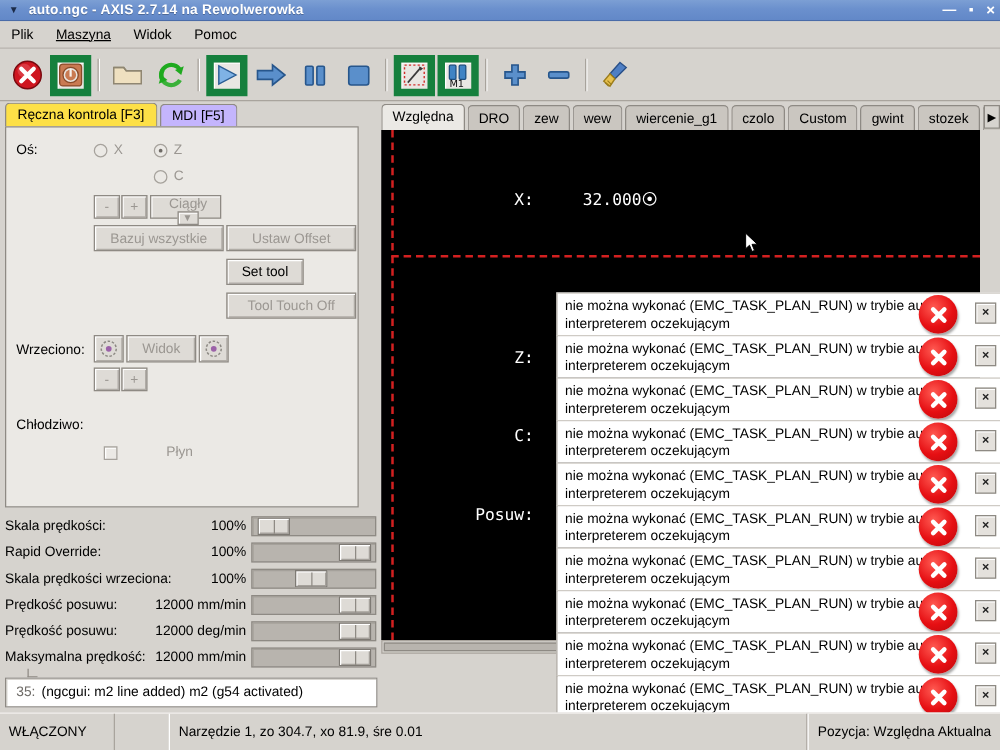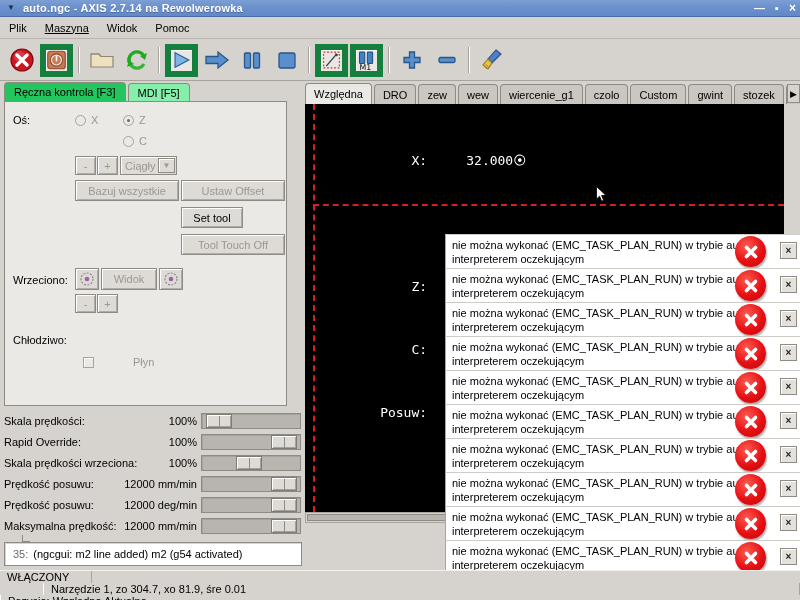--- a/index.html
+++ b/index.html
@@ -64,24 +64,24 @@
   }
   .tsep { width:2px; height:26px; margin:0 4px;
           border-left:1px solid #a8a39c; border-right:1px solid #ffffff; }
 
   
   .leftpanel { position:absolute; left:0; top:82px; width:305px; height:456px; background:#d6d3ce; }
   .tabstrip { position:absolute; left:4px; top:0; height:20px; display:flex; align-items:flex-end; }
   .ntab {
     height:19px; padding:2px 9px 2px 9px; font-size:11px; color:#000;
     border:1px solid #8e8a84; border-bottom:none;
-    border-radius:4px 4px 0 0; background:#86efac; margin-right:2px;
+    border-radius:4px 4px 0 0; background:#c4b5fd; margin-right:2px;
     line-height:14px;
   }
-  .ntab.active { background:#22c55e; height:20px; font-weight:normal; }
+  .ntab.active { background:#fde047; height:20px; font-weight:normal; }
   .panelbody {
     position:absolute; left:4px; top:19px; width:283px; height:305px;
     background:#ebe9e5; border:1px solid #8e8a84;
   }
 
   .row { display:flex; align-items:center; }
   .lbl { color:#000; font-size:11px; }
   .lbl.dim { color:#9b9792; }
 
   .radio {
@@ -96,20 +96,21 @@
     box-shadow:inset 1px 1px 0 #ffffff, inset -1px -1px 0 #b0aca6;
     font-size:11px; color:#000; text-align:center;
     display:flex; align-items:center; justify-content:center;
     font-family:"Liberation Sans", sans-serif;
   }
   .btn.dis { color:#9b9792; }
   .combo {
     border:1px solid #8e8a84; background:#dedbd6; height:19px;
     display:flex; align-items:center; padding-left:4px;
     box-shadow:inset 1px 1px 0 #ffffff;
+    flex-direction:column;
   }
   .combo .ctext { color:#9b9792; font-size:11px; flex:1; }
   .combo .carrow {
     width:17px; height:15px; margin-right:1px;
     border:1px solid #8e8a84; background:#dedbd6;
     box-shadow:inset 1px 1px 0 #fff;
     display:flex; align-items:center; justify-content:center;
     color:#9b9792; font-size:8px;
   }
   .chk {
@@ -217,21 +218,20 @@
     box-shadow:inset 1px 1px 0 #fff;
     display:flex; align-items:center; justify-content:center;
     font-size:10px; color:#222; font-weight:bold;
   }
 
   
   .statusbar {
     position:absolute; left:0; top:570px; width:800px; height:30px;
     background:#d6d3ce; display:flex; align-items:stretch;
     border-top:1px solid #f2f0ed;
-    flex-direction:column;
   }
   .scell {
     display:flex; align-items:center; padding:0 7px;
     border-left:1px solid #ffffff; border-right:1px solid #a9a49d;
     font-size:11px; color:#000; white-space:nowrap;
   }
   .scell.first { border-left:none; }
   .scell.flex { flex:1;margin-left:43px; }
   .scell.last { border-right:none; }
 </style>

